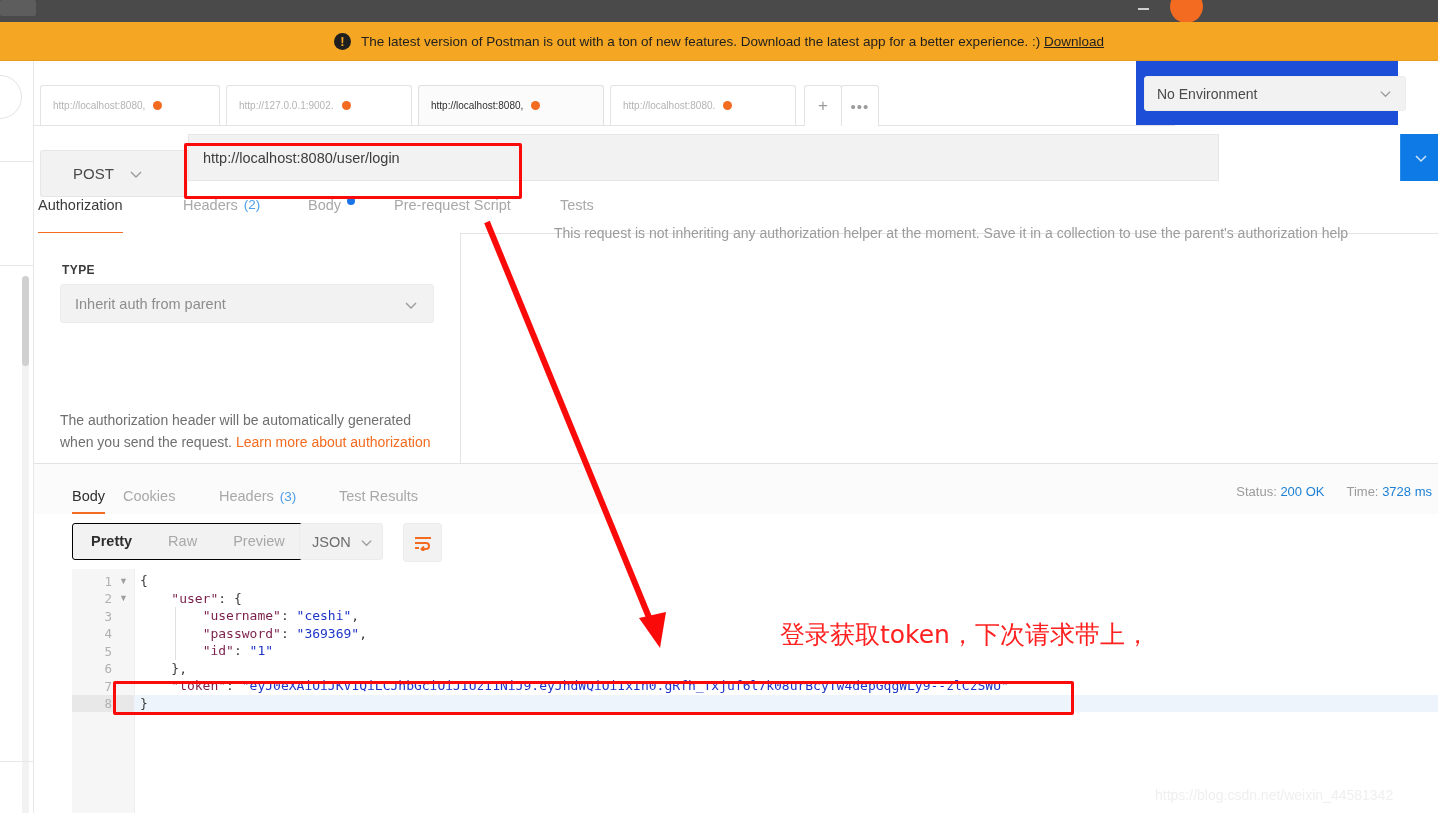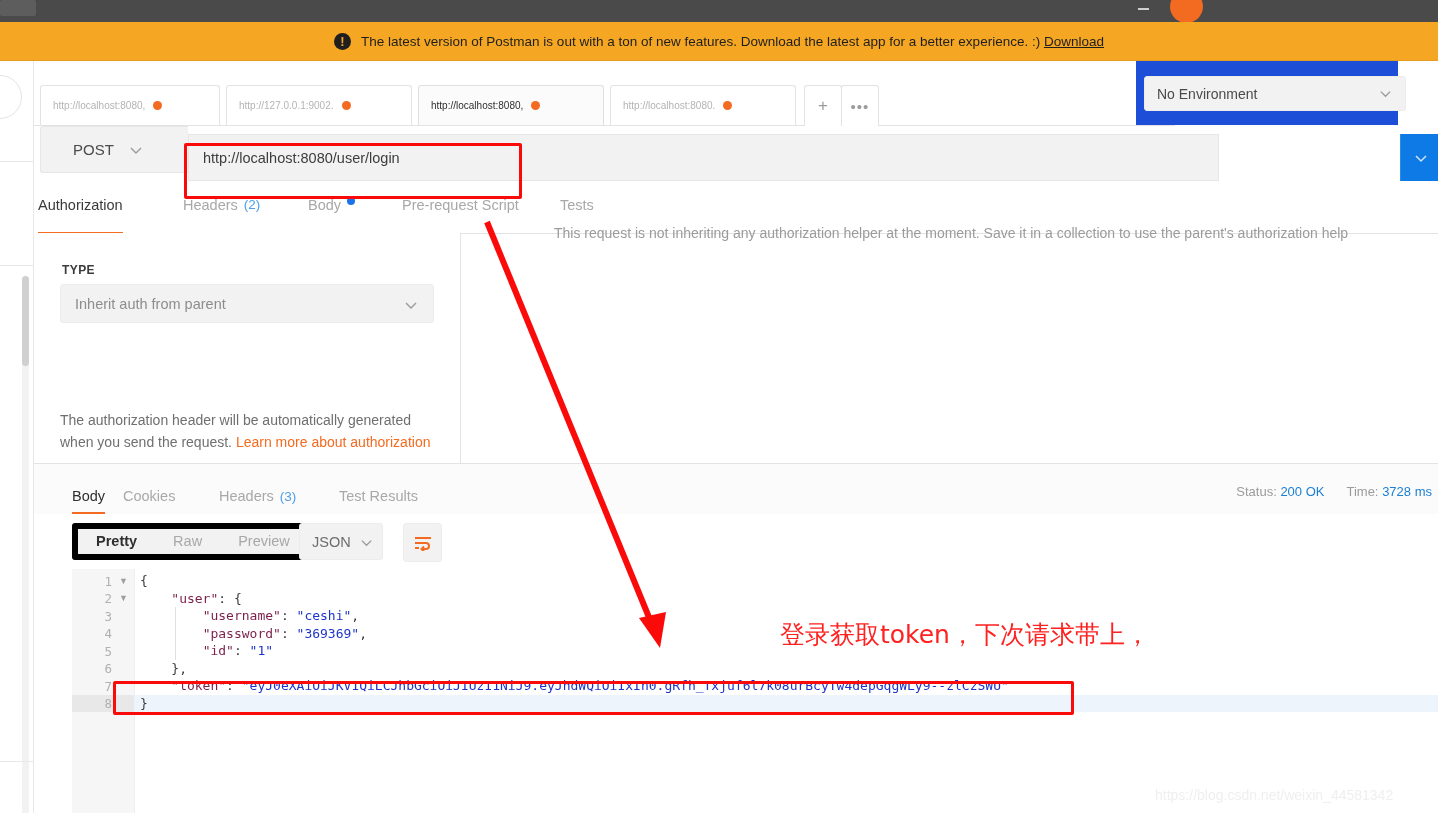--- a/index.html
+++ b/index.html
@@ -121,21 +121,21 @@
     display: flex; align-items: center; padding: 0 12px; box-sizing: border-box;
     font-size: 14px; color: #4a4a4a; cursor: pointer;
   }
   .envsel .chev { position: absolute; right: 12px; top: 9px; }
 
   .chev-svg { display: block; }
 
   
   .urlrow { position: absolute; left: 0; top: 65px; width: 1404px; height: 71px; background: #fff; }
   .methodbox {
-    position: absolute; left: 6px; top: 0; width: 148px; height: 47px;
+    position: absolute; left: 6px; top: 24px; width: 148px; height: 47px;
     background: #f2f2f2; border: 1px solid #e6e6e6; border-right: none;
     border-radius: 3px 0 0 3px; box-sizing: border-box;
     display: flex; align-items: center; padding-left: 32px; gap: 14px; cursor: pointer;
   }
   .methodbox .mtext { font-size: 15px; color: #4a4a4a; }
   .urlbox {
     position: absolute; left: 154px; top: 8px; width: 1031px; height: 47px;
     background: #f2f2f2; border: 1px solid #e6e6e6;
     box-sizing: border-box; display: flex; align-items: center; padding: 0 14px;
     font-size: 14.5px; color: #3d3d3d;
@@ -221,21 +221,21 @@
   .statusbox {
     position: absolute; right: 6px; top: 20px;
     font-size: 13px; color: #9b9b9b; display: flex; gap: 22px; white-space: nowrap;
   }
   .statusbox b { font-weight: normal; color: #1b7fd4; }
 
   
   .fmtbar { position: absolute; left: 0; top: 50px; width: 1404px; height: 55px; background: #fff; }
   .seg {
     position: absolute; left: 38px; top: 9px; height: 37px;
-    background: #f2f2f2; border: 6px solid #000000; border-radius: 3px;
+    background: #f2f2f2; border: 1px solid #000000; border-radius: 3px;
     display: flex; align-items: center; box-sizing: border-box;
   }
   .seg .segbtn {
     padding: 0 18px; font-size: 14.5px; color: #a8a8a8; cursor: pointer; line-height: 35px;
   }
   .seg .segbtn.active { color: #2f2f2f; font-weight: bold; }
   .jsonsel {
     position: absolute; left: 265px; top: 9px; width: 84px; height: 37px;
     background: #f2f2f2; border: 1px solid #ececec; border-radius: 3px;
     display: flex; align-items: center; padding-left: 12px; box-sizing: border-box;
@@ -386,21 +386,21 @@
         <span>Authorization</span>
       </div>
       <div class="reqtab" style="left:149px">
         <span>Headers</span>
         <span class="cnt">(2)</span>
       </div>
       <div class="reqtab" style="left:274px">
         <span>Body</span>
         <span class="bluedot"></span>
       </div>
-      <div class="reqtab" style="left:368px">
+      <div class="reqtab" style="left:360px">
         <span>Pre-request Script</span>
       </div>
       <div class="reqtab" style="left:526px">
         <span>Tests</span>
       </div>
     </div>
 
     <div class="authpane">
       <div class="type-label">TYPE</div>
       <div class="typesel">

